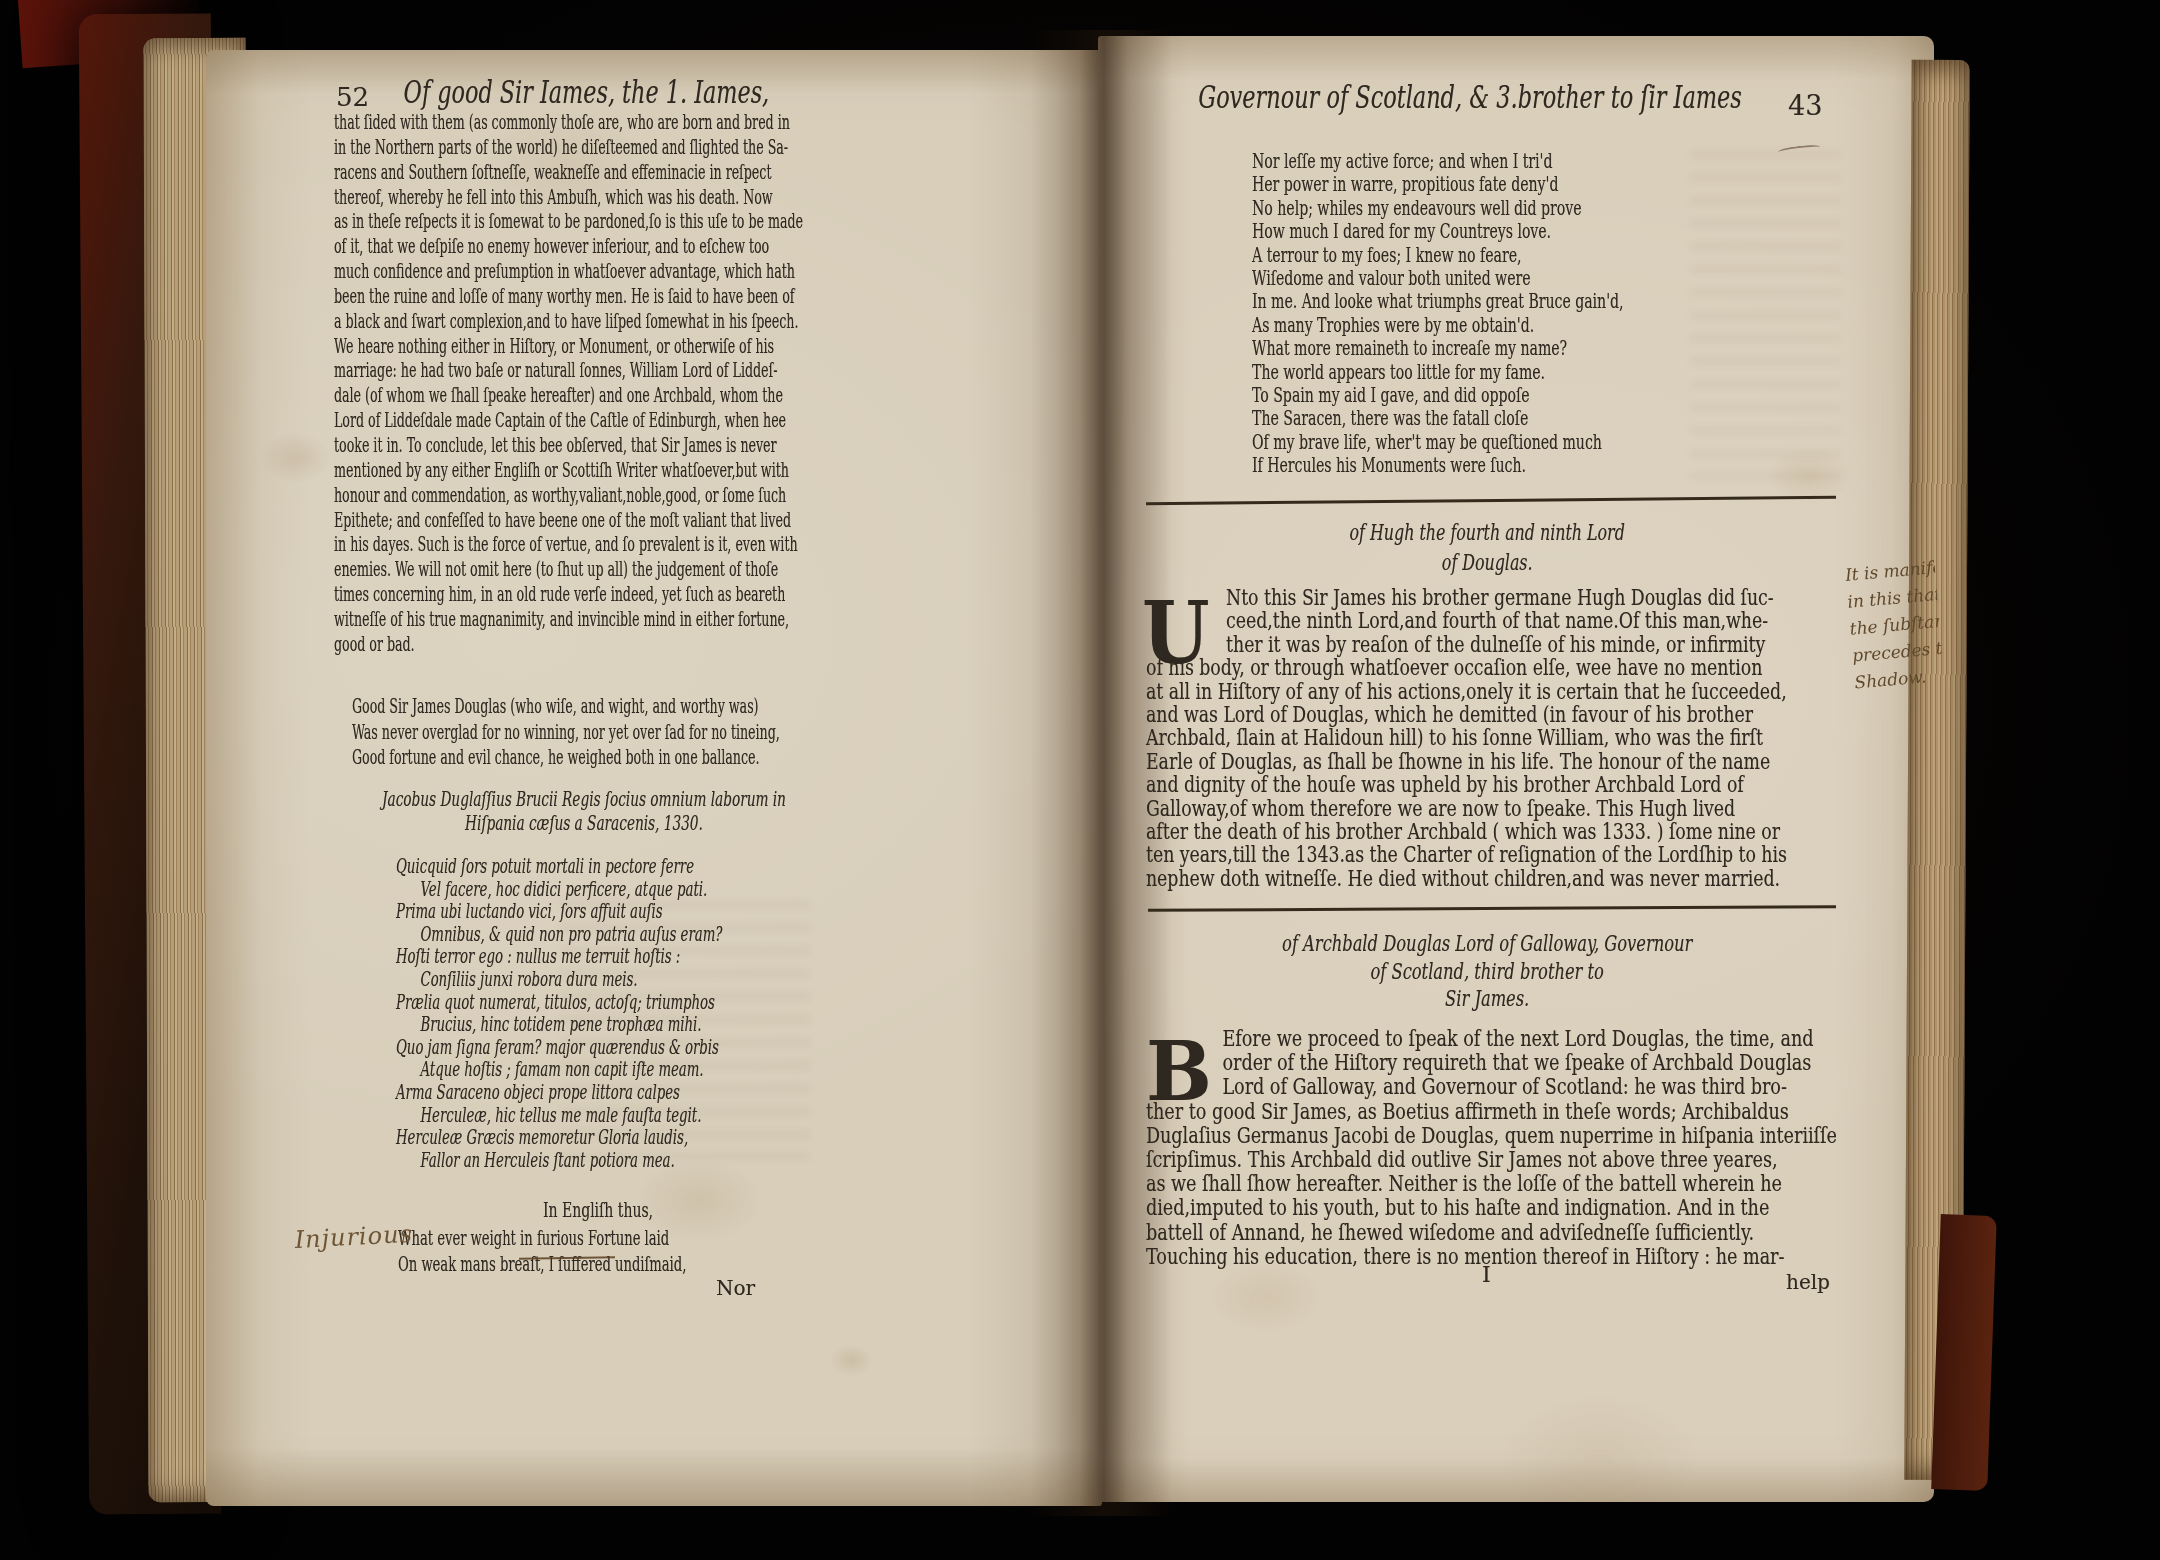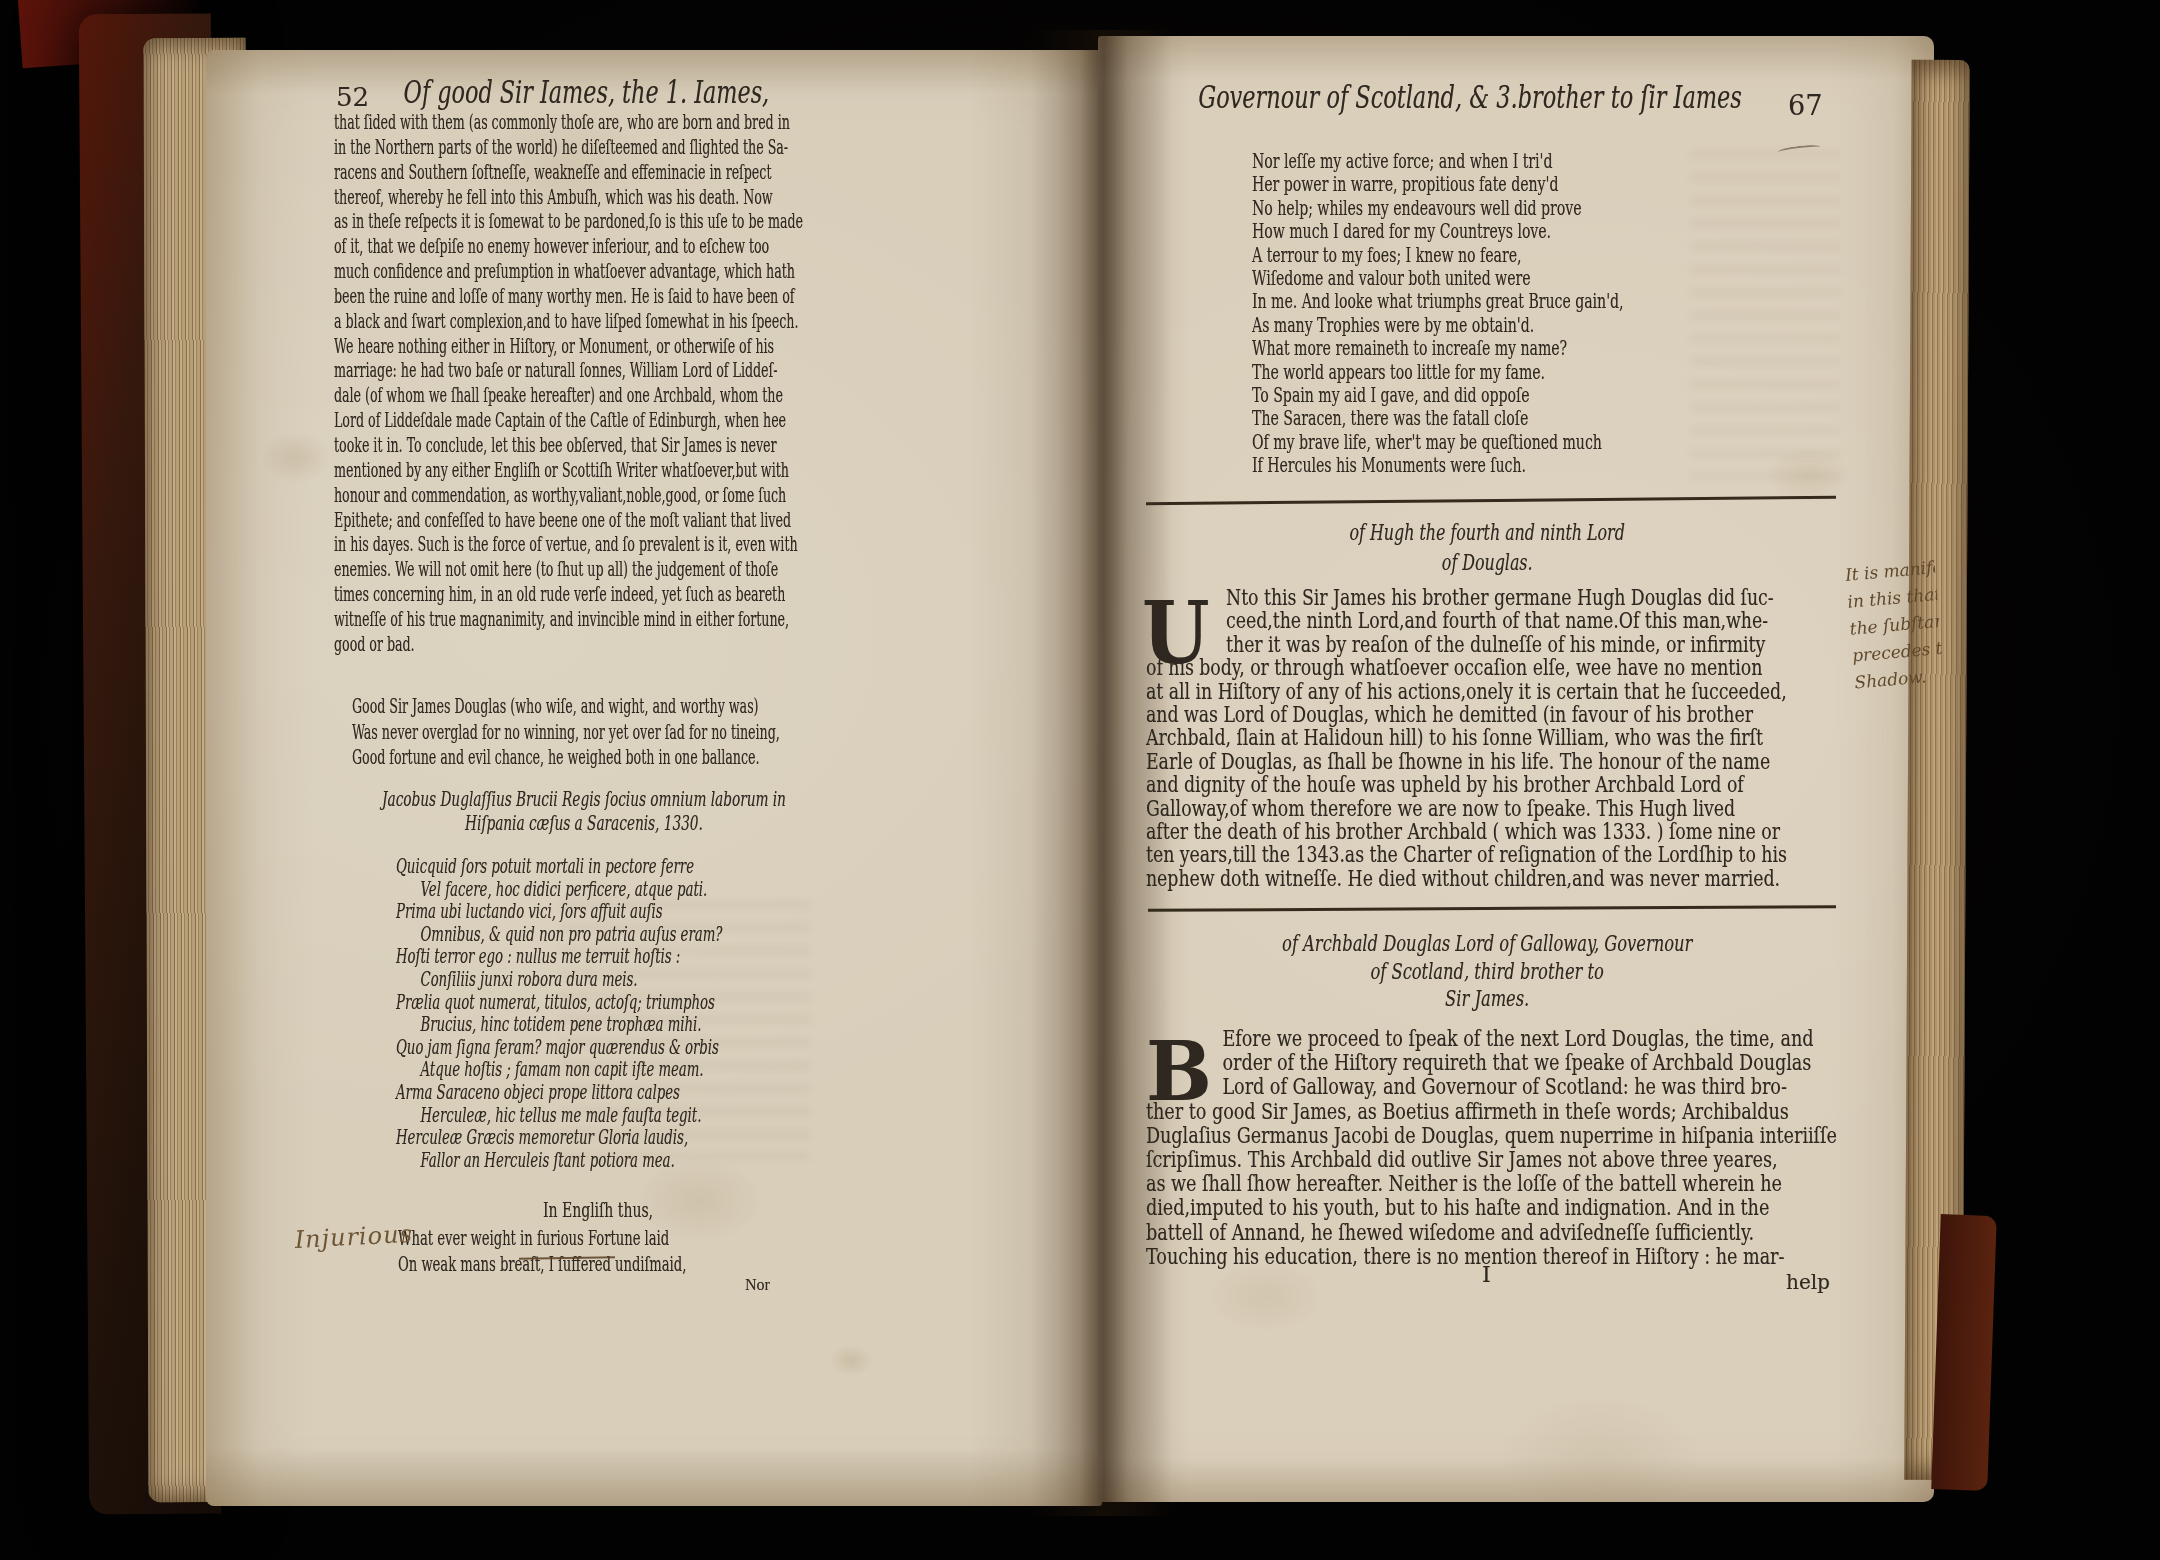--- a/index.html
+++ b/index.html
@@ -95,21 +95,21 @@
   #hdr52{left:356px;top:74px;width:640px;font-size:31px;transform:scaleX(.72);}
   #lp-body{left:334px;top:110px;width:772px;font-size:20.5px;line-height:24.85px;transform:scaleX(.615);}
   #lp-verse{left:352px;top:694px;width:700px;font-size:20px;line-height:25.6px;transform:scaleX(.63);}
   #lp-latinhead{left:374px;top:788px;width:600px;font-size:19.5px;line-height:23.5px;transform:scaleX(.70);}
   #lp-latin{left:396px;top:856px;width:580px;font-size:19.5px;line-height:22.6px;transform:scaleX(.68);}
   #lp-latin div:nth-child(even){margin-left:36px;}
   #lp-engthus{left:430px;top:1198px;width:480px;font-size:20px;transform:scaleX(.70);}
   #lp-trans{left:398px;top:1226px;width:660px;font-size:20.5px;line-height:25.8px;transform:scaleX(.64);}
   #underline-ann{left:519px;top:1254px;width:96px;height:3px;
     border-bottom:2.5px solid rgba(90,64,35,.85);transform:rotate(-.8deg);}
-  #catch52{left:745px;top:1276px;font-size:16px;font-family:Liberation Serif, serif;}
+  #catch52{left:716px;top:1276px;font-size:20px;}
   #injurious{left:294px;top:1226px;font-size:24px;color:#6d5535;transform:rotate(-3deg);letter-spacing:1px;font-style:italic;}
 
   
   #hdr53{left:1176px;top:78px;width:840px;font-size:32px;transform:scaleX(.70);}
   #pn53{left:1788px;top:90px;font-size:27px;}
   #flourish{left:1778px;top:146px;width:42px;height:5px;border-top:2.5px solid rgba(80,58,32,.55);transform:rotate(-7deg);border-radius:50%;}
   #rp-poem{left:1252px;top:150px;width:680px;font-size:21px;line-height:23.4px;transform:scaleX(.67);}
   .rule{position:absolute;height:3px;background:linear-gradient(90deg,#41352            4,#2e251a 60%,#41352  4);background-color:#352b1d;}
   #div1{left:1146px;top:499px;width:690px;transform:rotate(-.55deg);}
   #div2{left:1148px;top:907px;width:688px;transform:rotate(-.3deg);}
@@ -207,21 +207,21 @@
     </div>
 
   <div id="underline-ann" class="abs"></div>
 
   <div id="catch52" class="tblock ink">Nor</div>
 
   <div id="injurious" class="tblock">Injurious</div>
 
   <div id="hdr53" class="tblock ink center ital">Governour of Scotland, &amp; 3.brother to ſir Iames</div>
 
-  <div id="pn53" class="tblock ink">67</div>
+  <div id="pn53" class="tblock ink">43</div>
 
   <div id="flourish" class="abs"></div>
 
   <div id="rp-poem" class="tblock ink">
       <div class="tline">Nor leſſe my active force; and when I tri'd</div>
       <div class="tline">Her power in warre, propitious fate deny'd</div>
       <div class="tline">No help; whiles my endeavours well did prove</div>
       <div class="tline">How much I dared for my Countreys love.</div>
       <div class="tline">A terrour to my foes; I knew no feare,</div>
       <div class="tline">Wiſedome and valour both united were</div>

